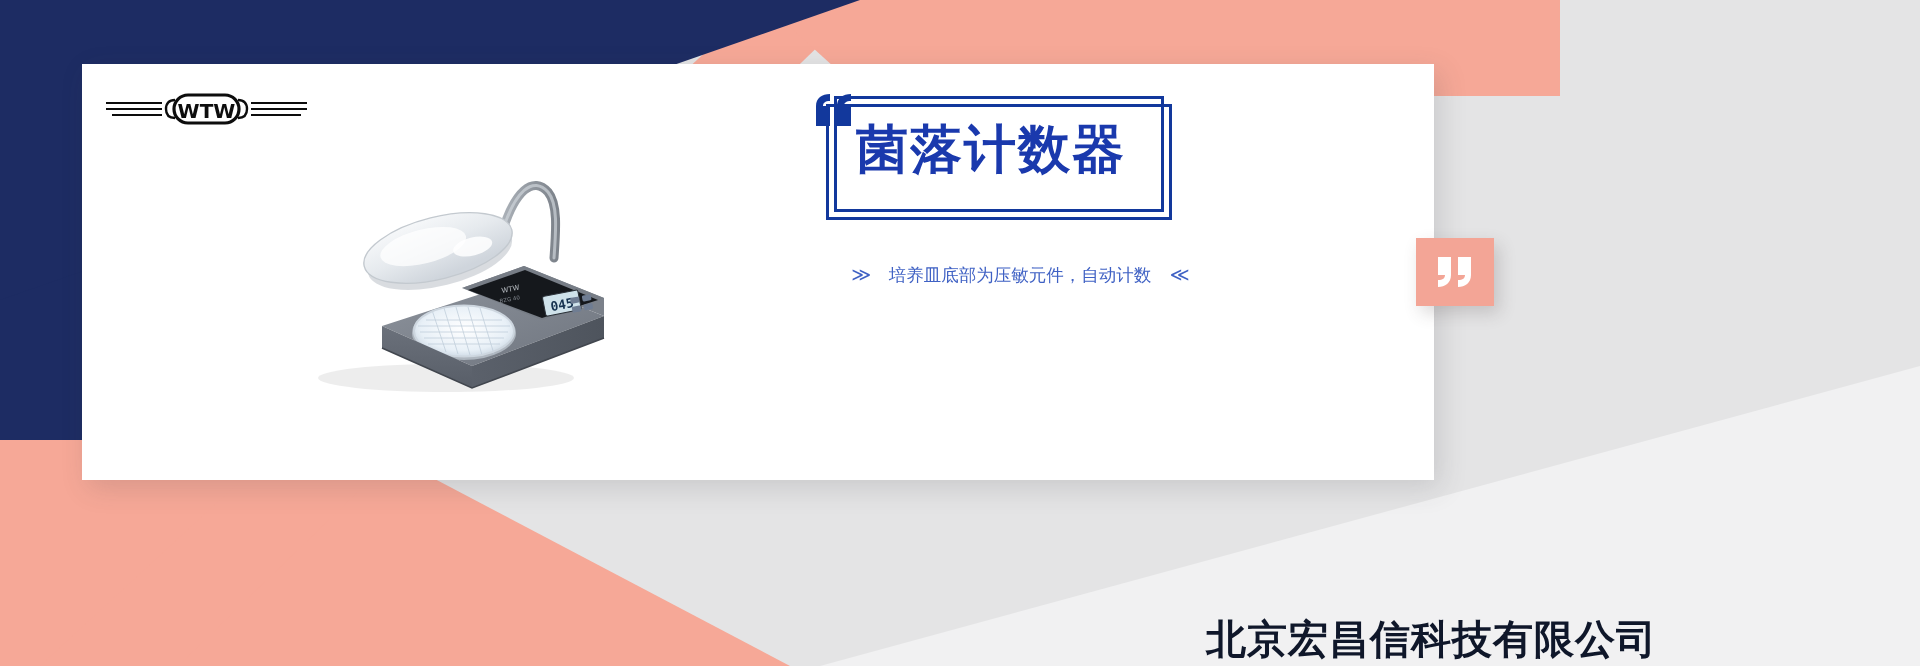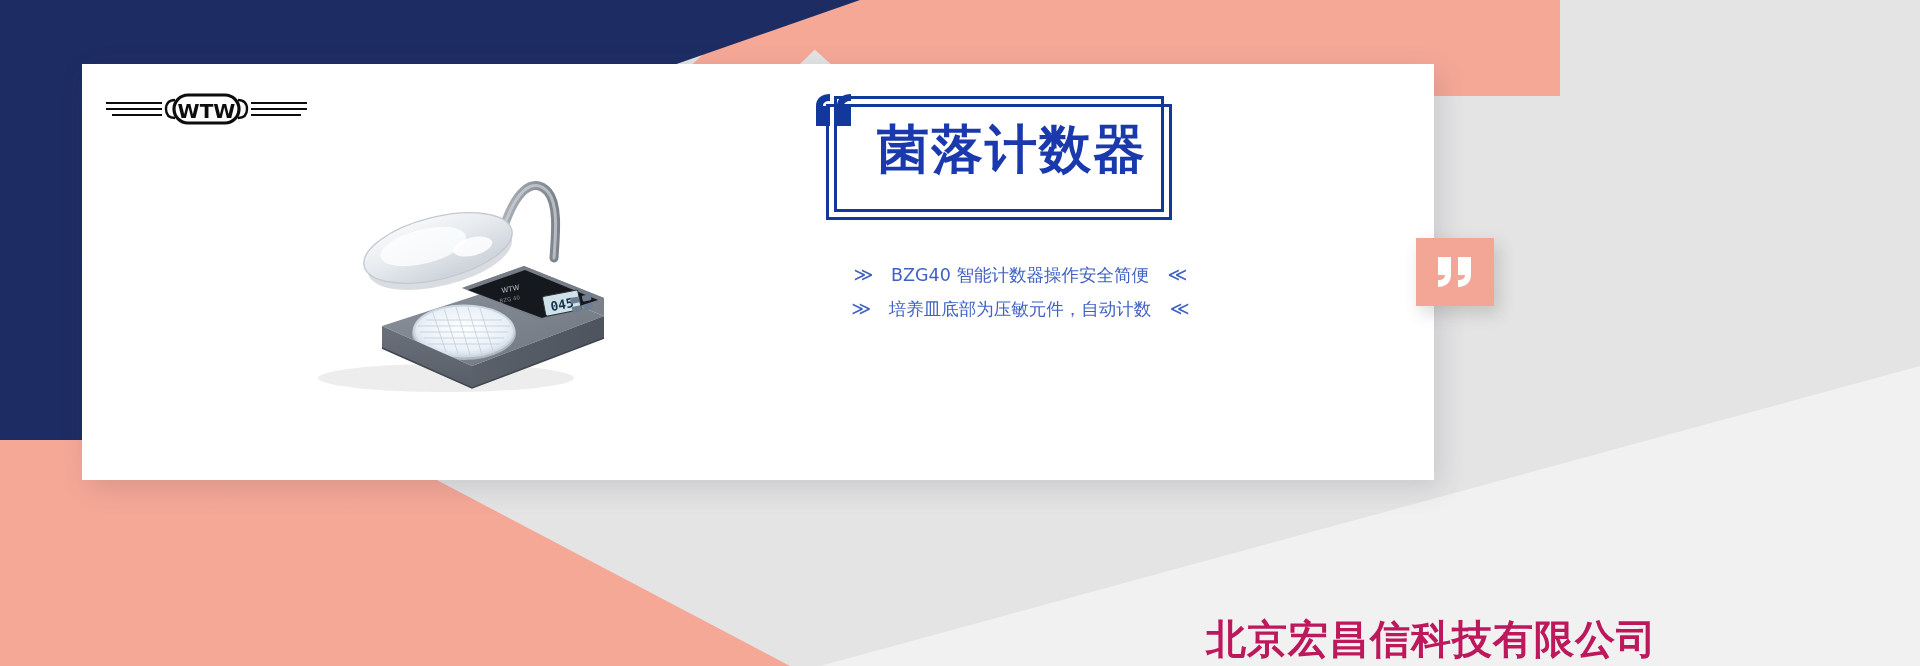--- a/index.html
+++ b/index.html
@@ -63,21 +63,20 @@
   }
   .frame-inner{
     position:absolute;left:22px;top:4px;right:8px;bottom:8px;
     border:3px solid #12389c;
   }
   .title-text{
     position:absolute;left:44px;top:26px;right:14px;
     font-size:52px;line-height:62px;font-weight:bold;
     color:#1a39ad;letter-spacing:2px;white-space:nowrap;
     font-family:"DejaVu Sans","Liberation Sans",sans-serif;
-    margin-left:21px;
   }
   .quote-open{
     position:absolute;left:0px;top:0px;width:46px;height:40px;
     z-index:4;
   }
 
   
   .bullets{
     position:absolute;left:640px;top:258px;width:760px;
     text-align:center;
@@ -94,21 +93,21 @@
     position:absolute;left:1416px;top:238px;width:78px;height:68px;
     background:#f3a596;
     box-shadow:5px 7px 16px rgba(70,60,60,.20);
     display:flex;align-items:center;justify-content:center;
   }
   .badge svg{display:block;}
 
   
   .watermark{
     position:absolute;left:1206px;top:612px;width:700px;
-    font-size:40px;font-weight:bold;color:#be185d;
+    font-size:40px;font-weight:bold;color:#0f172a;
     letter-spacing:1px;white-space:nowrap;
     font-family:"DejaVu Sans","Liberation Sans",sans-serif;
   }
 </style>
 </head>
 <body>
 
 <div id="stage">
 
   <div class="bg-base"></div>
@@ -233,25 +232,20 @@
         <path d="M25 34 L25 14 C25 6 31 2 39 2 L39 9 C34 9 32 11 32 14 L39 14 L39 34 Z" fill="#12389c"></path>
         <rect x="0" y="0" width="46" height="40" fill="#ffffff" opacity="0"></rect>
       </svg>
     </div>
     <div class="title-text">菌落计数器</div>
   </div>
 
   <div class="bullets">
     <div class="bline">
       <span class="chev">≫</span>
-      <span class="btxt">BZG40 智能计数器操作安全简便</span>
-      <span class="chev">≪</span>
-    </div>
-    <div class="bline">
-      <span class="chev">≫</span>
       <span class="btxt">培养皿底部为压敏元件，自动计数</span>
       <span class="chev">≪</span>
     </div>
   </div>
 
   <div class="badge">
     <span>
       <svg viewBox="0 0 40 34" width="40" height="34" aria-hidden="true">
         <path d="M3 2 L16 2 L16 20 C16 28 10 32 3 32 L3 25 C8 25 10 23 10 20 L3 20 Z" fill="#ffffff"></path>
         <path d="M23 2 L36 2 L36 20 C36 28 30 32 23 32 L23 25 C28 25 30 23 30 20 L23 20 Z" fill="#ffffff"></path>

